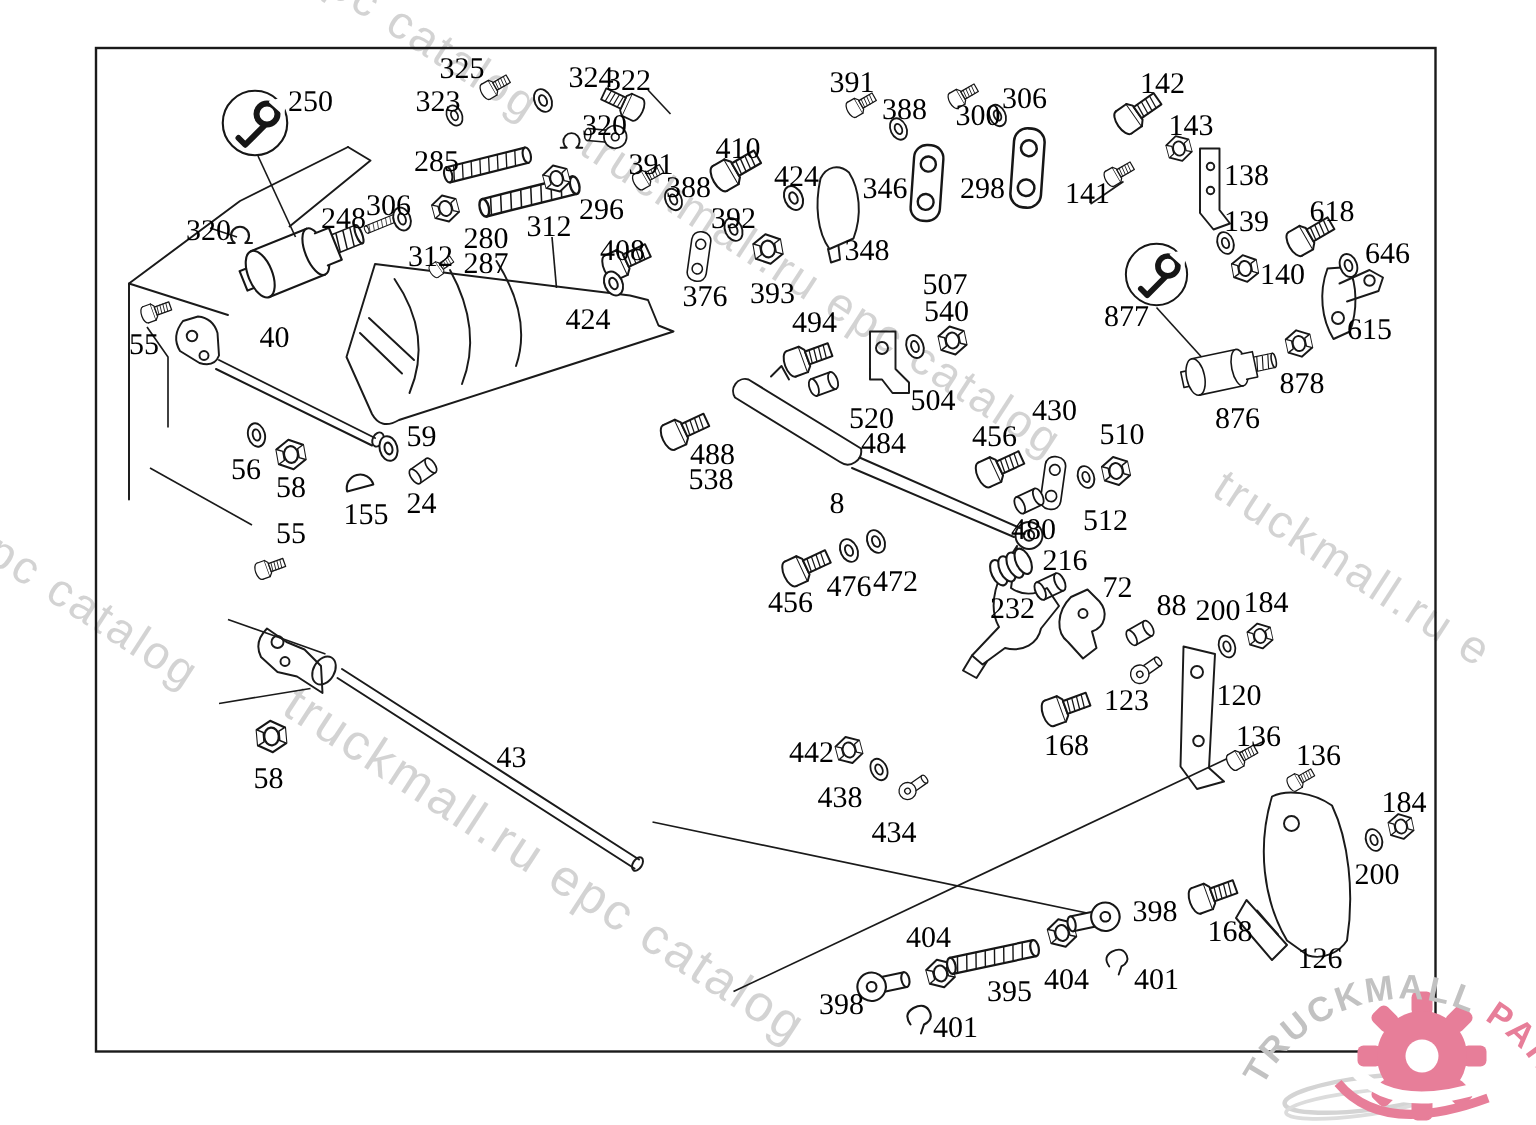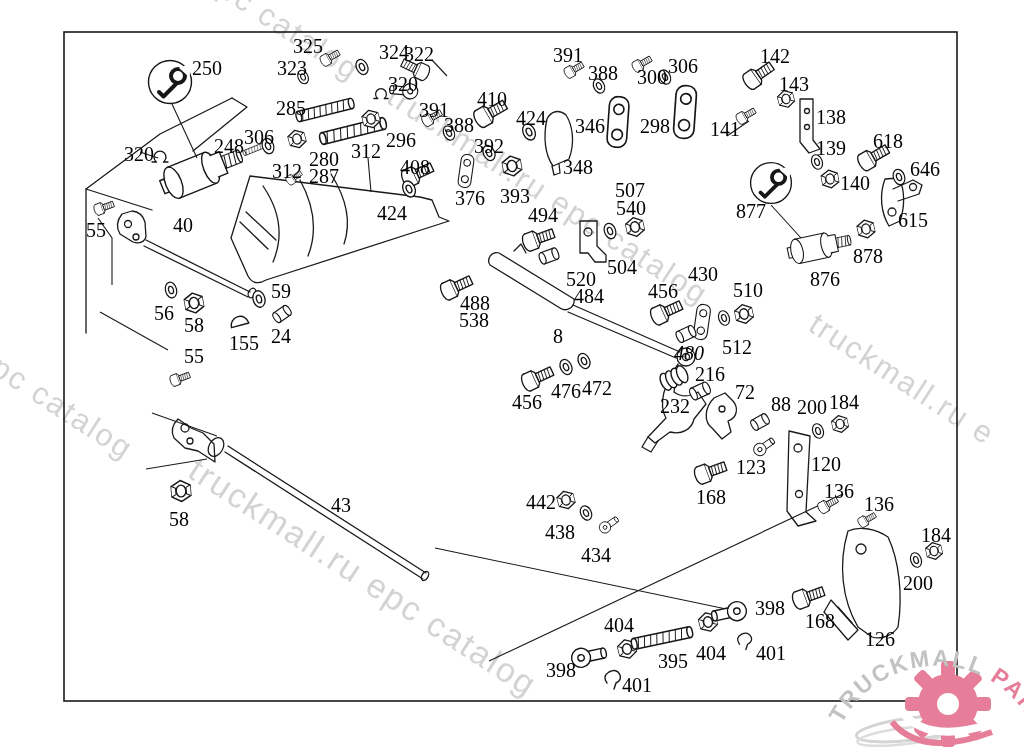--- a/index.html
+++ b/index.html
@@ -338,21 +338,21 @@
       <div class="lbl" style="left: 616px; top: 198px;">540</div>
       <div class="lbl" style="left: 528px; top: 205px;">494</div>
       <div class="lbl" style="left: 566px; top: 269px;">520</div>
       <div class="lbl" style="left: 574px; top: 262px; margin-top: 24px;">484</div>
       <div class="lbl" style="left: 607px; top: 257px;">504</div>
       <div class="lbl" style="left: 688px; top: 264px;">430</div>
       <div class="lbl" style="left: 648px; top: 281px;">456</div>
       <div class="lbl" style="left: 733px; top: 280px;">510</div>
       <div class="lbl" style="left: 460px; top: 293px;">488</div>
       <div class="lbl" style="left: 459px; top: 310px;">538</div>
-      <div class="lbl" style="left: 674px; top: 343px; font-style: italic;">480</div>
+      <div class="lbl" style="left: 674px; top: 343px;">480</div>
       <div class="lbl" style="left: 722px; top: 337px;">512</div>
       <div class="lbl" style="left: 553px; top: 326px;">8</div>
       <div class="lbl" style="left: 695px; top: 364px;">216</div>
       <div class="lbl" style="left: 735px; top: 382px;">72</div>
       <div class="lbl" style="left: 660px; top: 396px;">232</div>
       <div class="lbl" style="left: 512px; top: 392px;">456</div>
       <div class="lbl" style="left: 551px; top: 381px;">476</div>
       <div class="lbl" style="left: 582px; top: 378px;">472</div>
       <div class="lbl" style="left: 771px; top: 394px;">88</div>
       <div class="lbl" style="left: 797px; top: 397px;">200</div>

